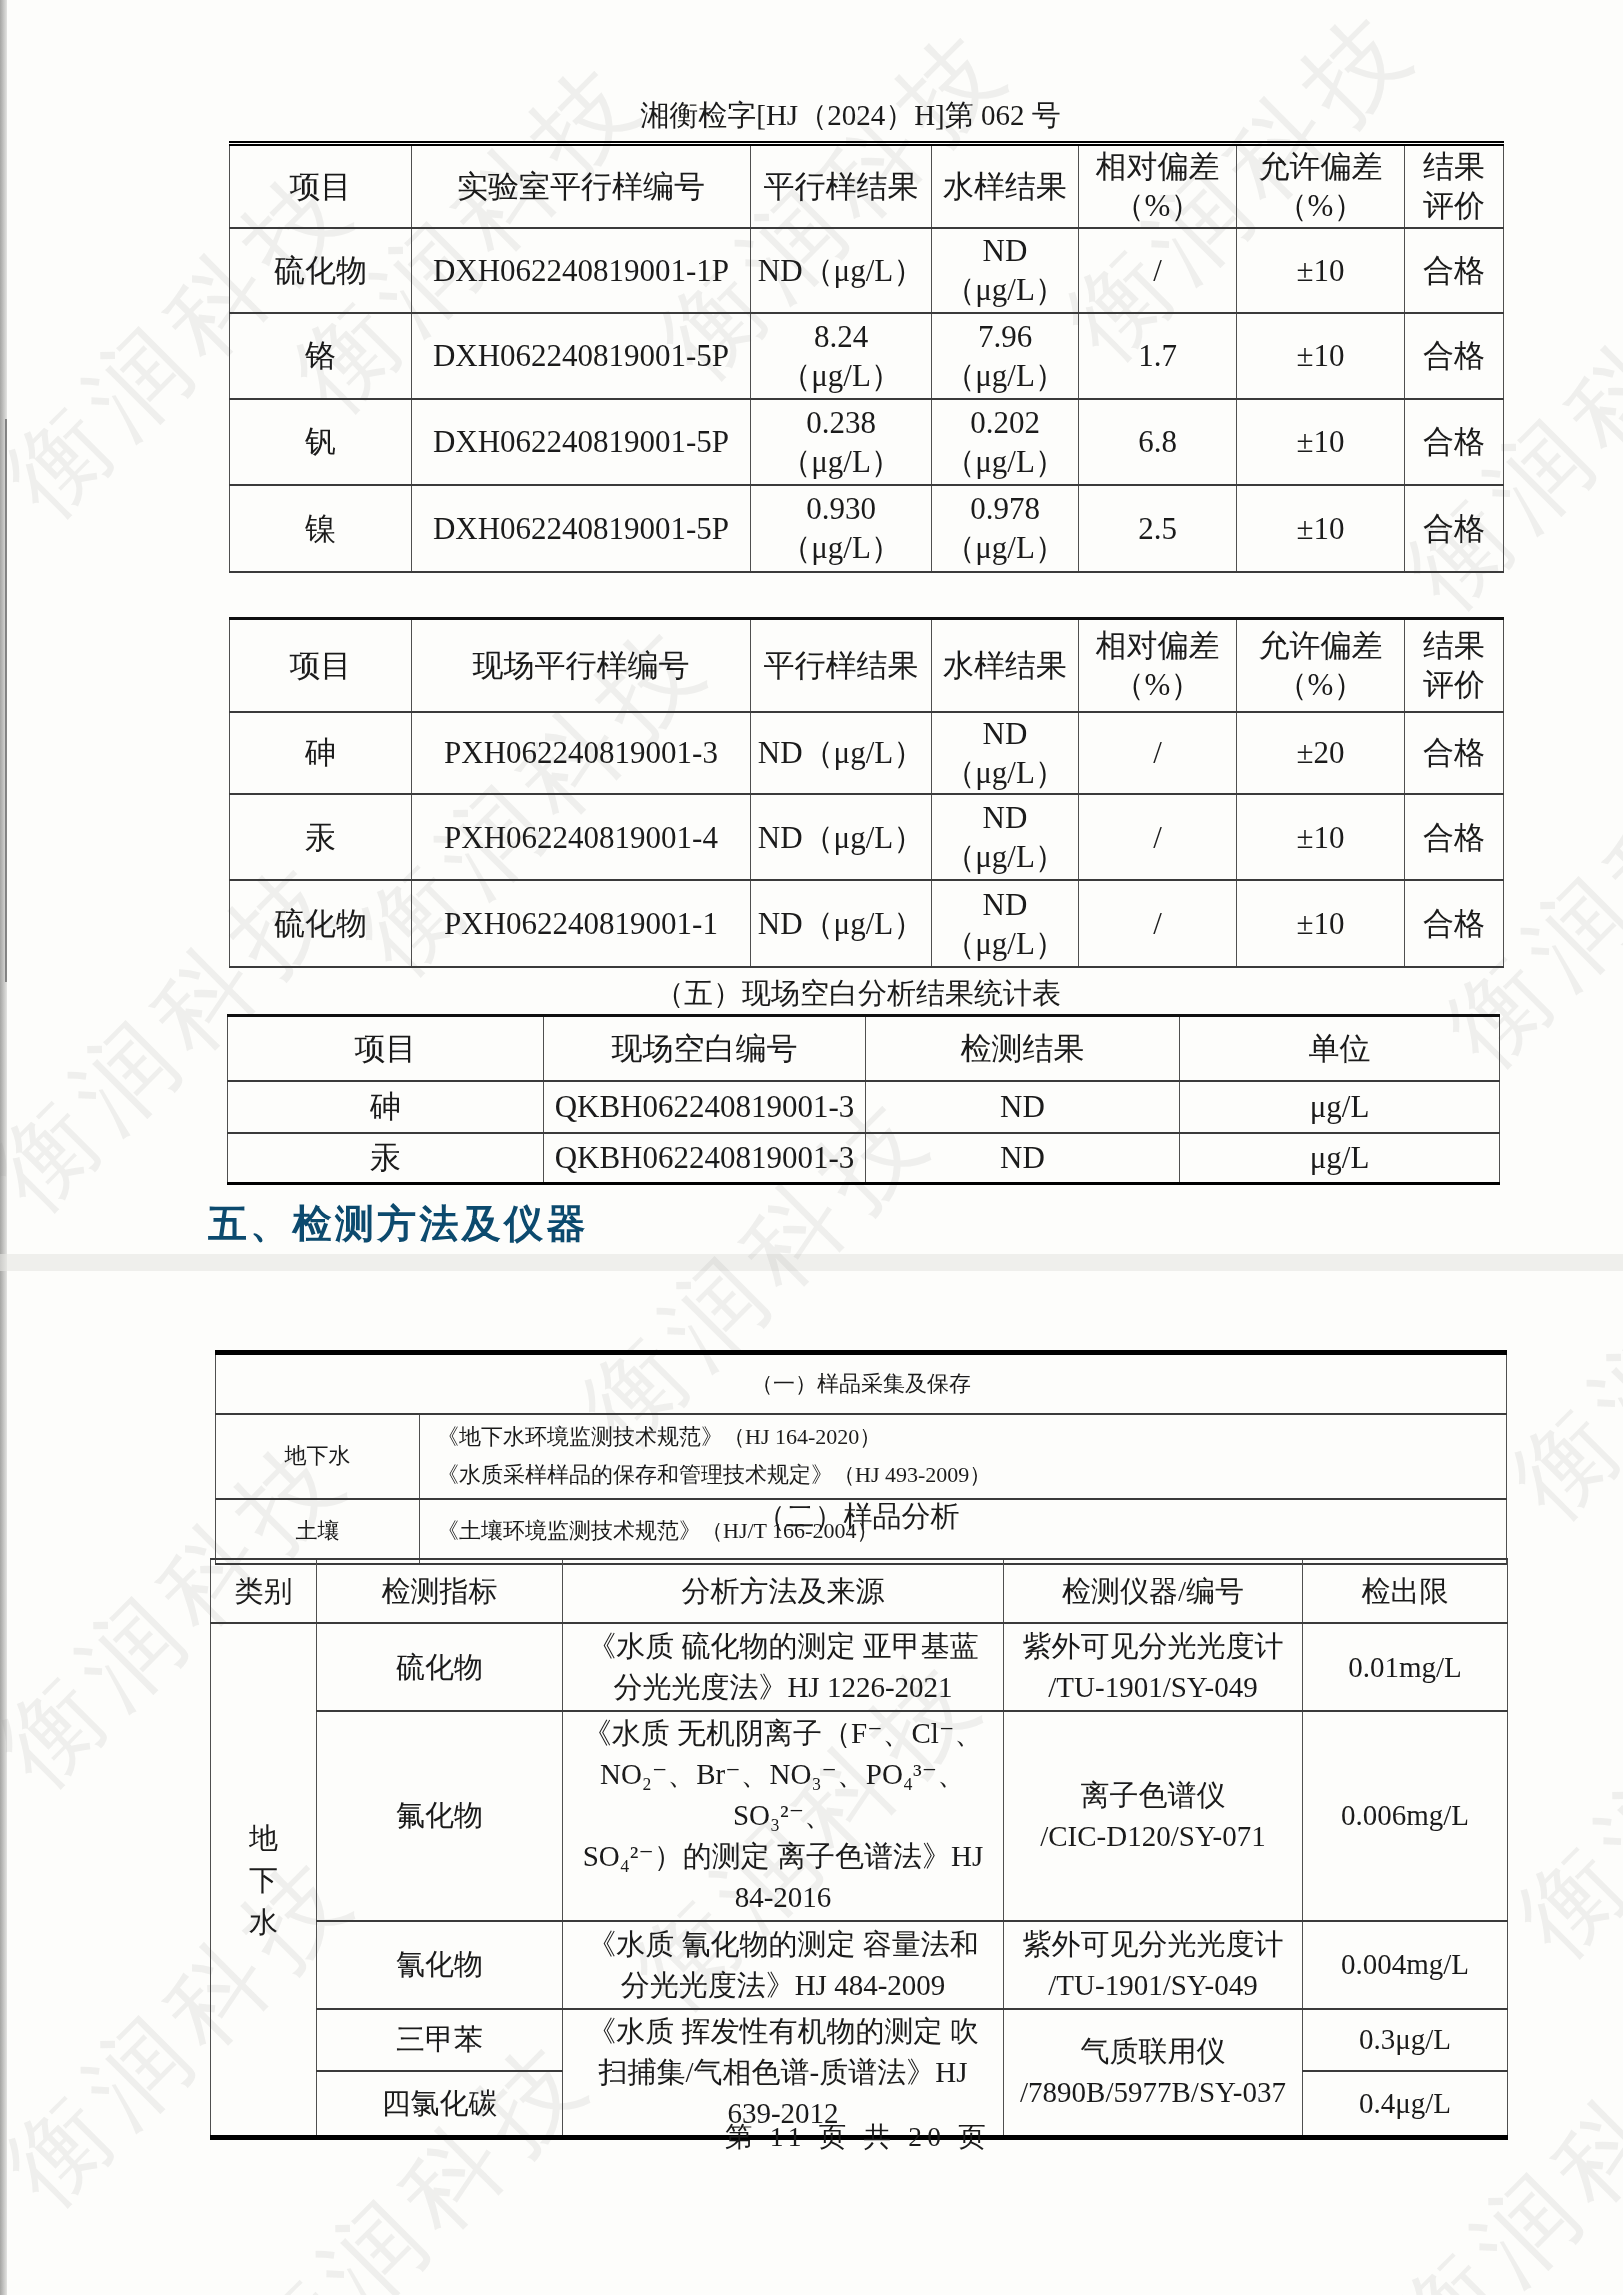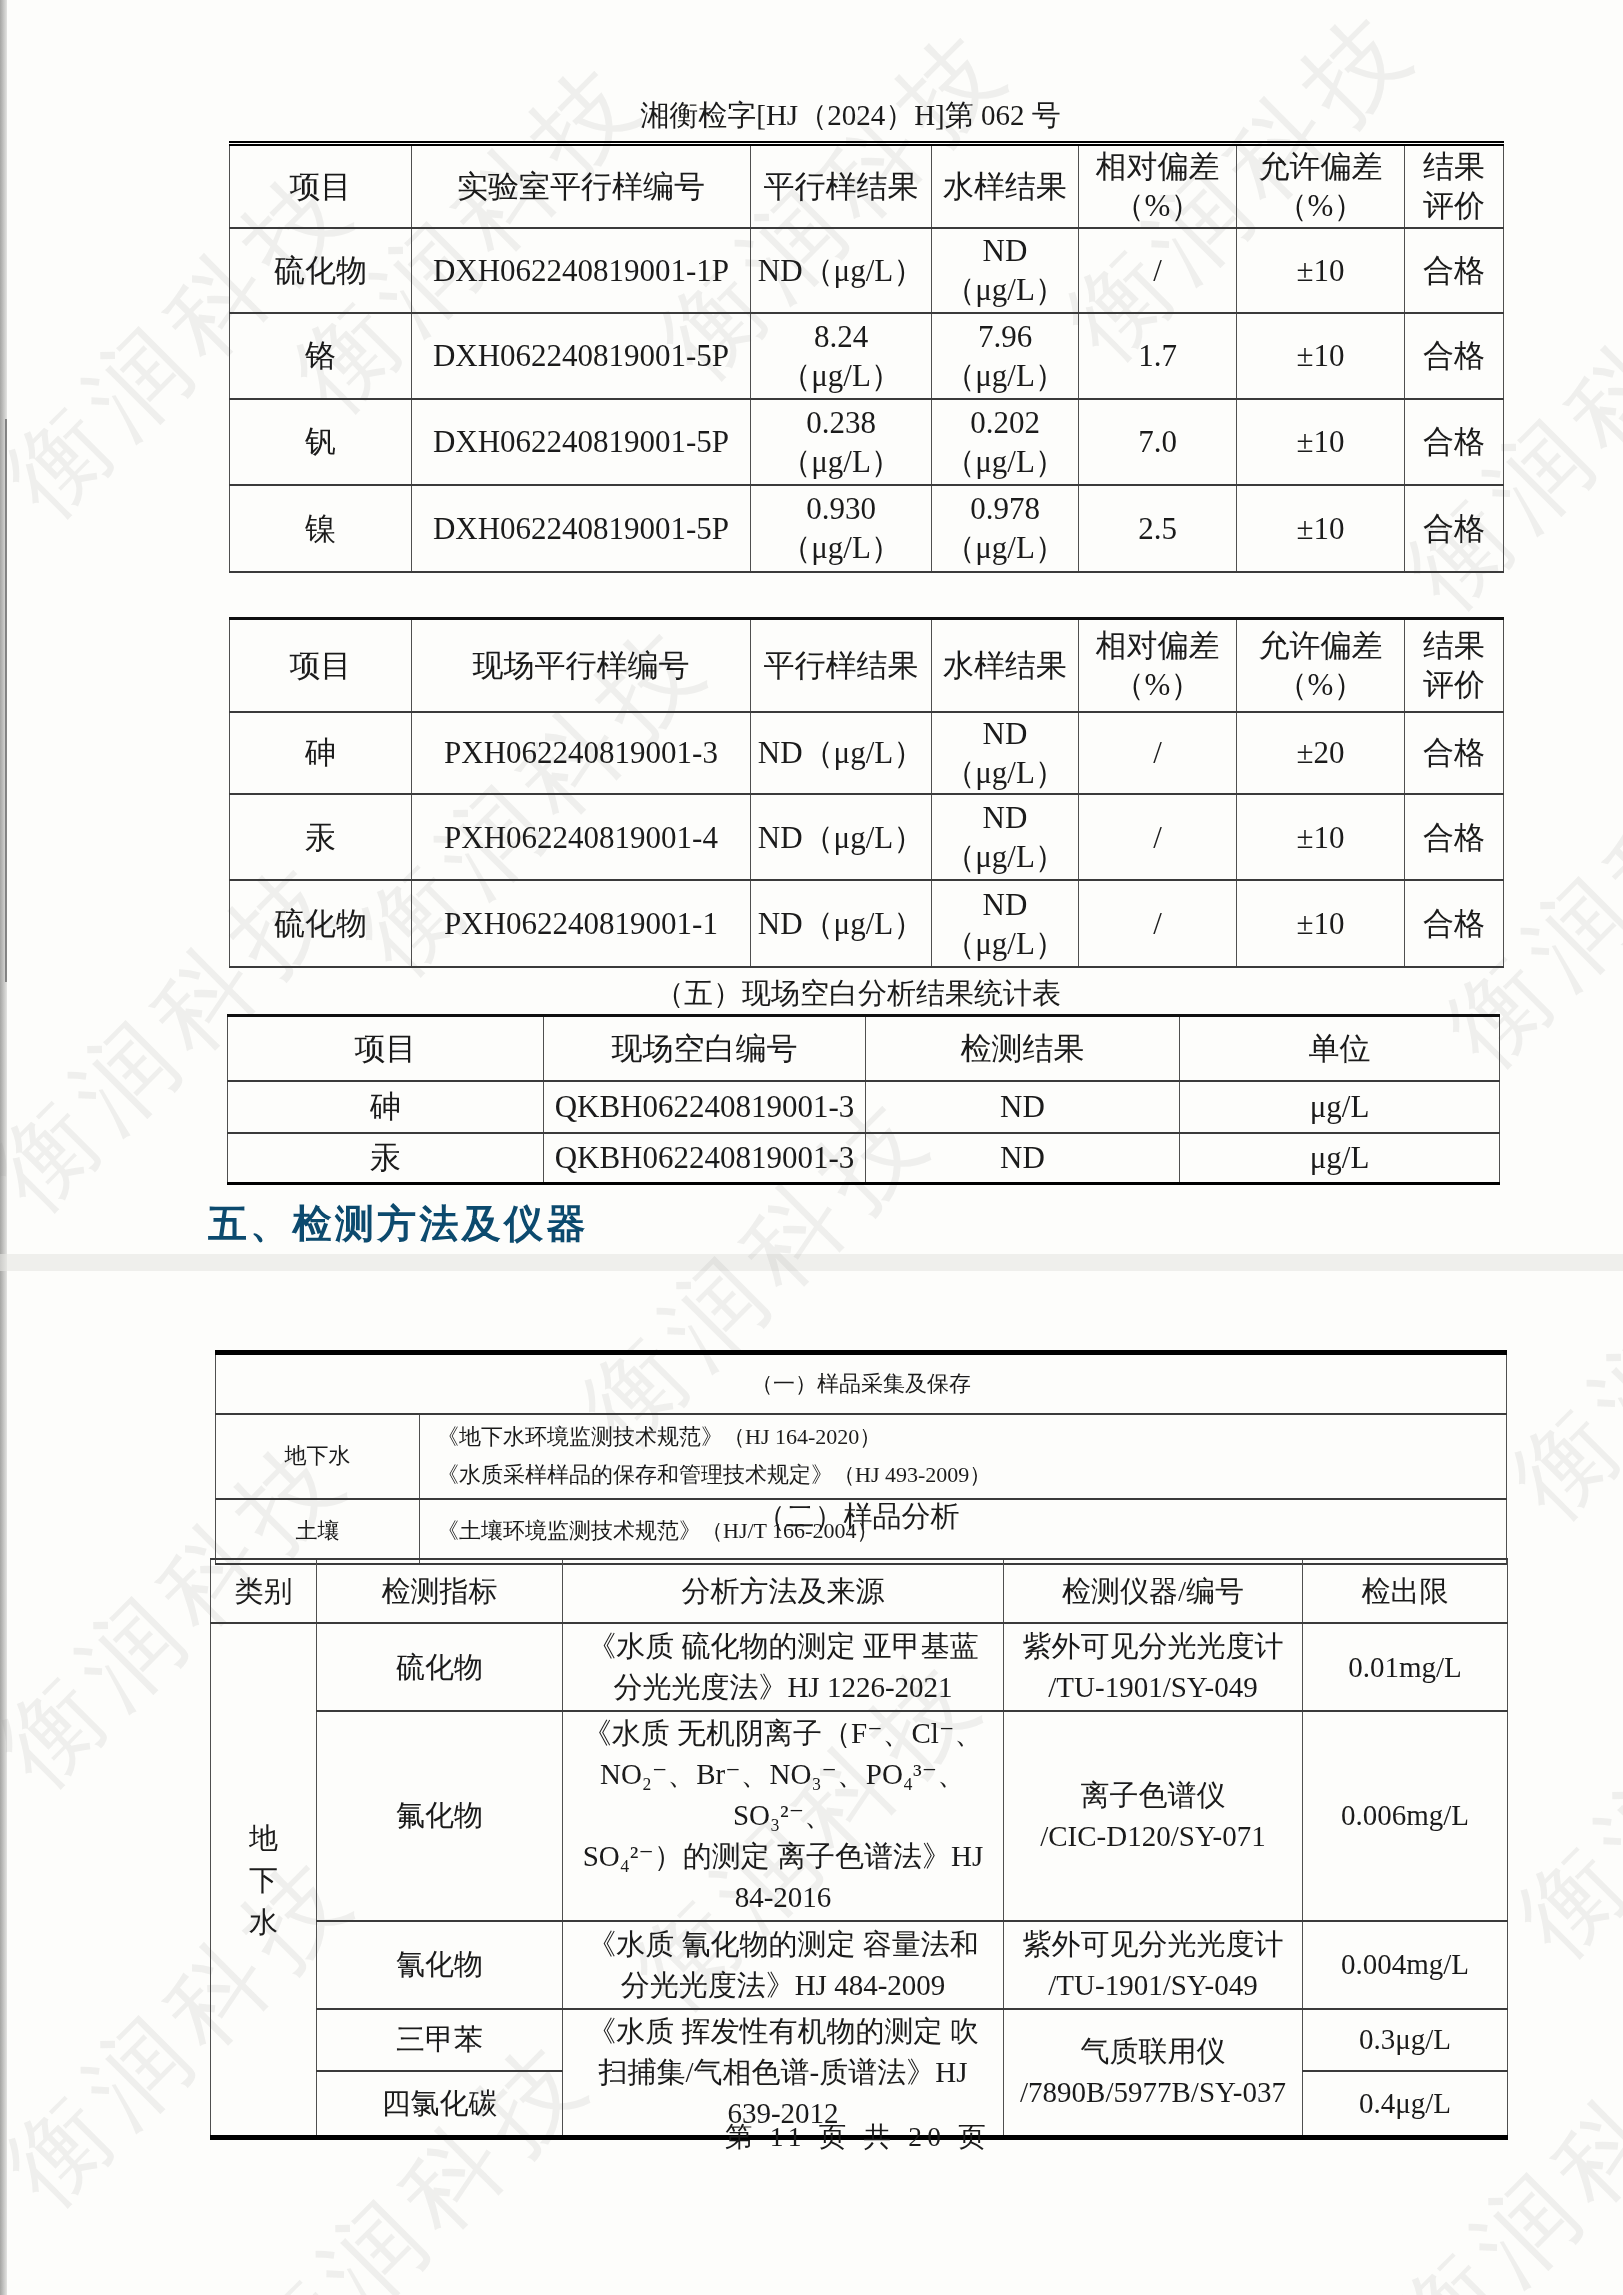--- a/index.html
+++ b/index.html
@@ -114,21 +114,21 @@
       <td>±10</td>
       <td>合格</td>
     </tr>
     <tr style="height:86px">
       <td>钒</td>
       <td>DXH062240819001-5P</td>
       <td>0.238
 （μg/L）</td>
       <td>0.202
 （μg/L）</td>
-      <td>7.0</td>
+      <td>6.8</td>
       <td>±10</td>
       <td>合格</td>
     </tr>
     <tr style="height:87px">
       <td>镍</td>
       <td>DXH062240819001-5P</td>
       <td>0.930
 （μg/L）</td>
       <td>0.978
 （μg/L）</td>

